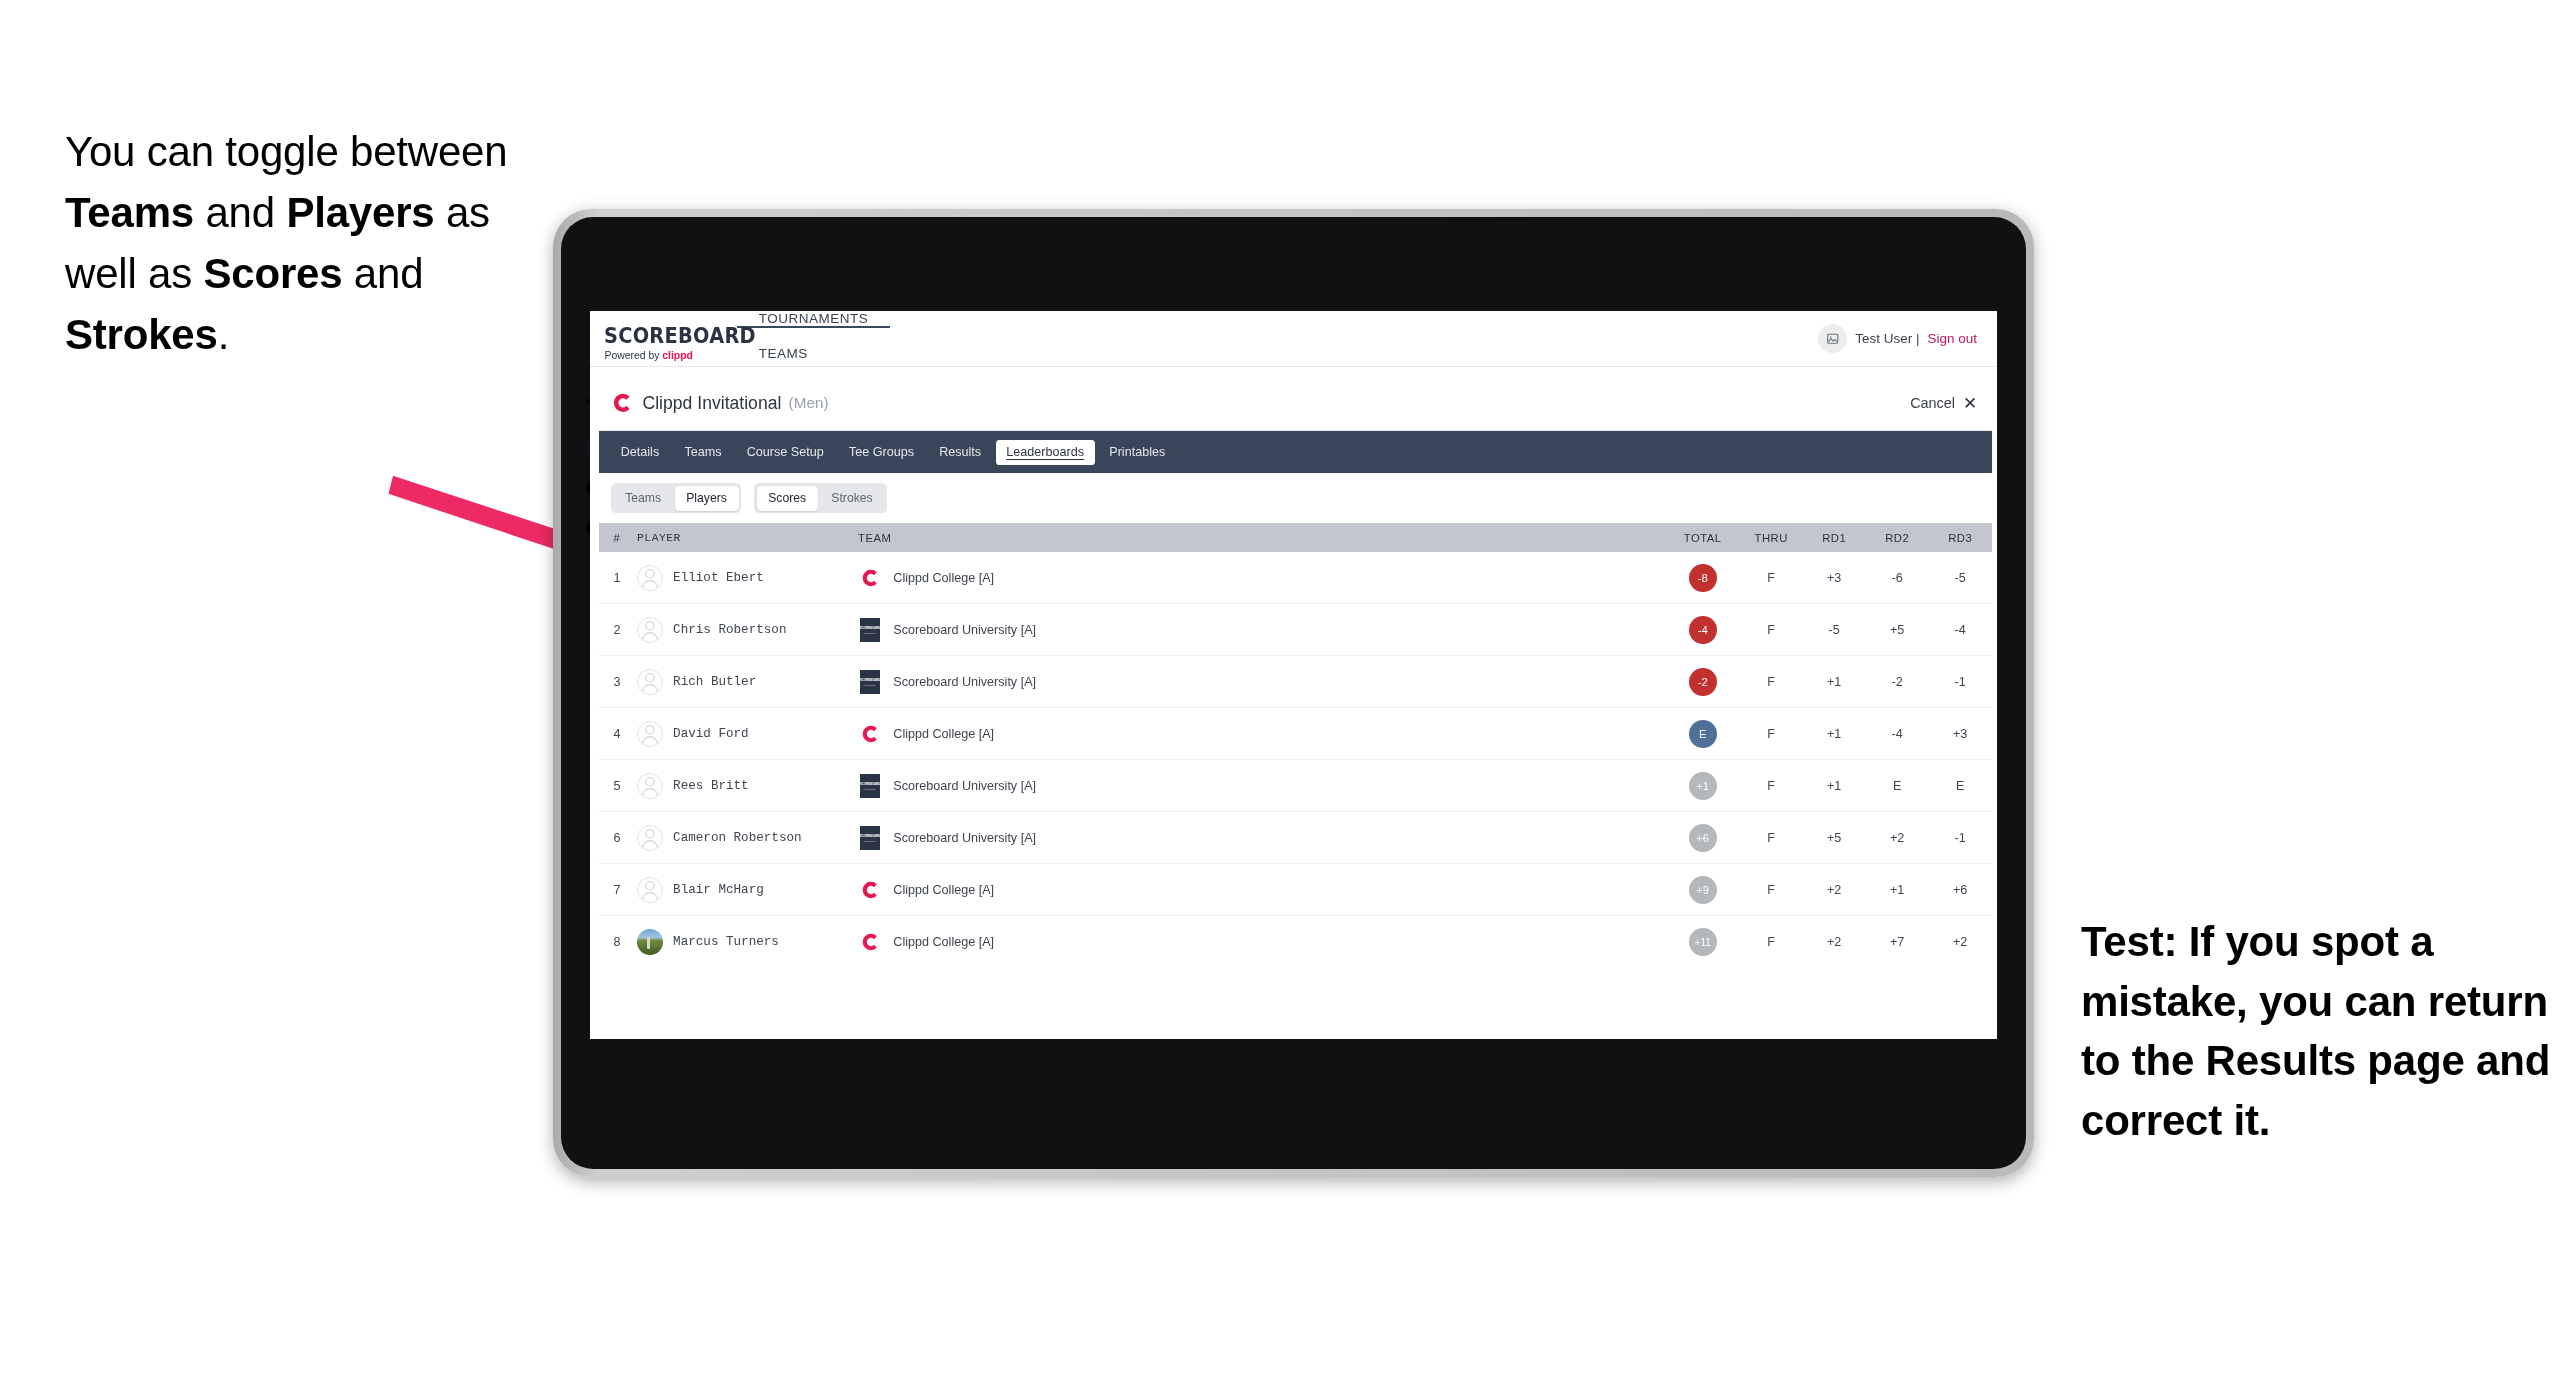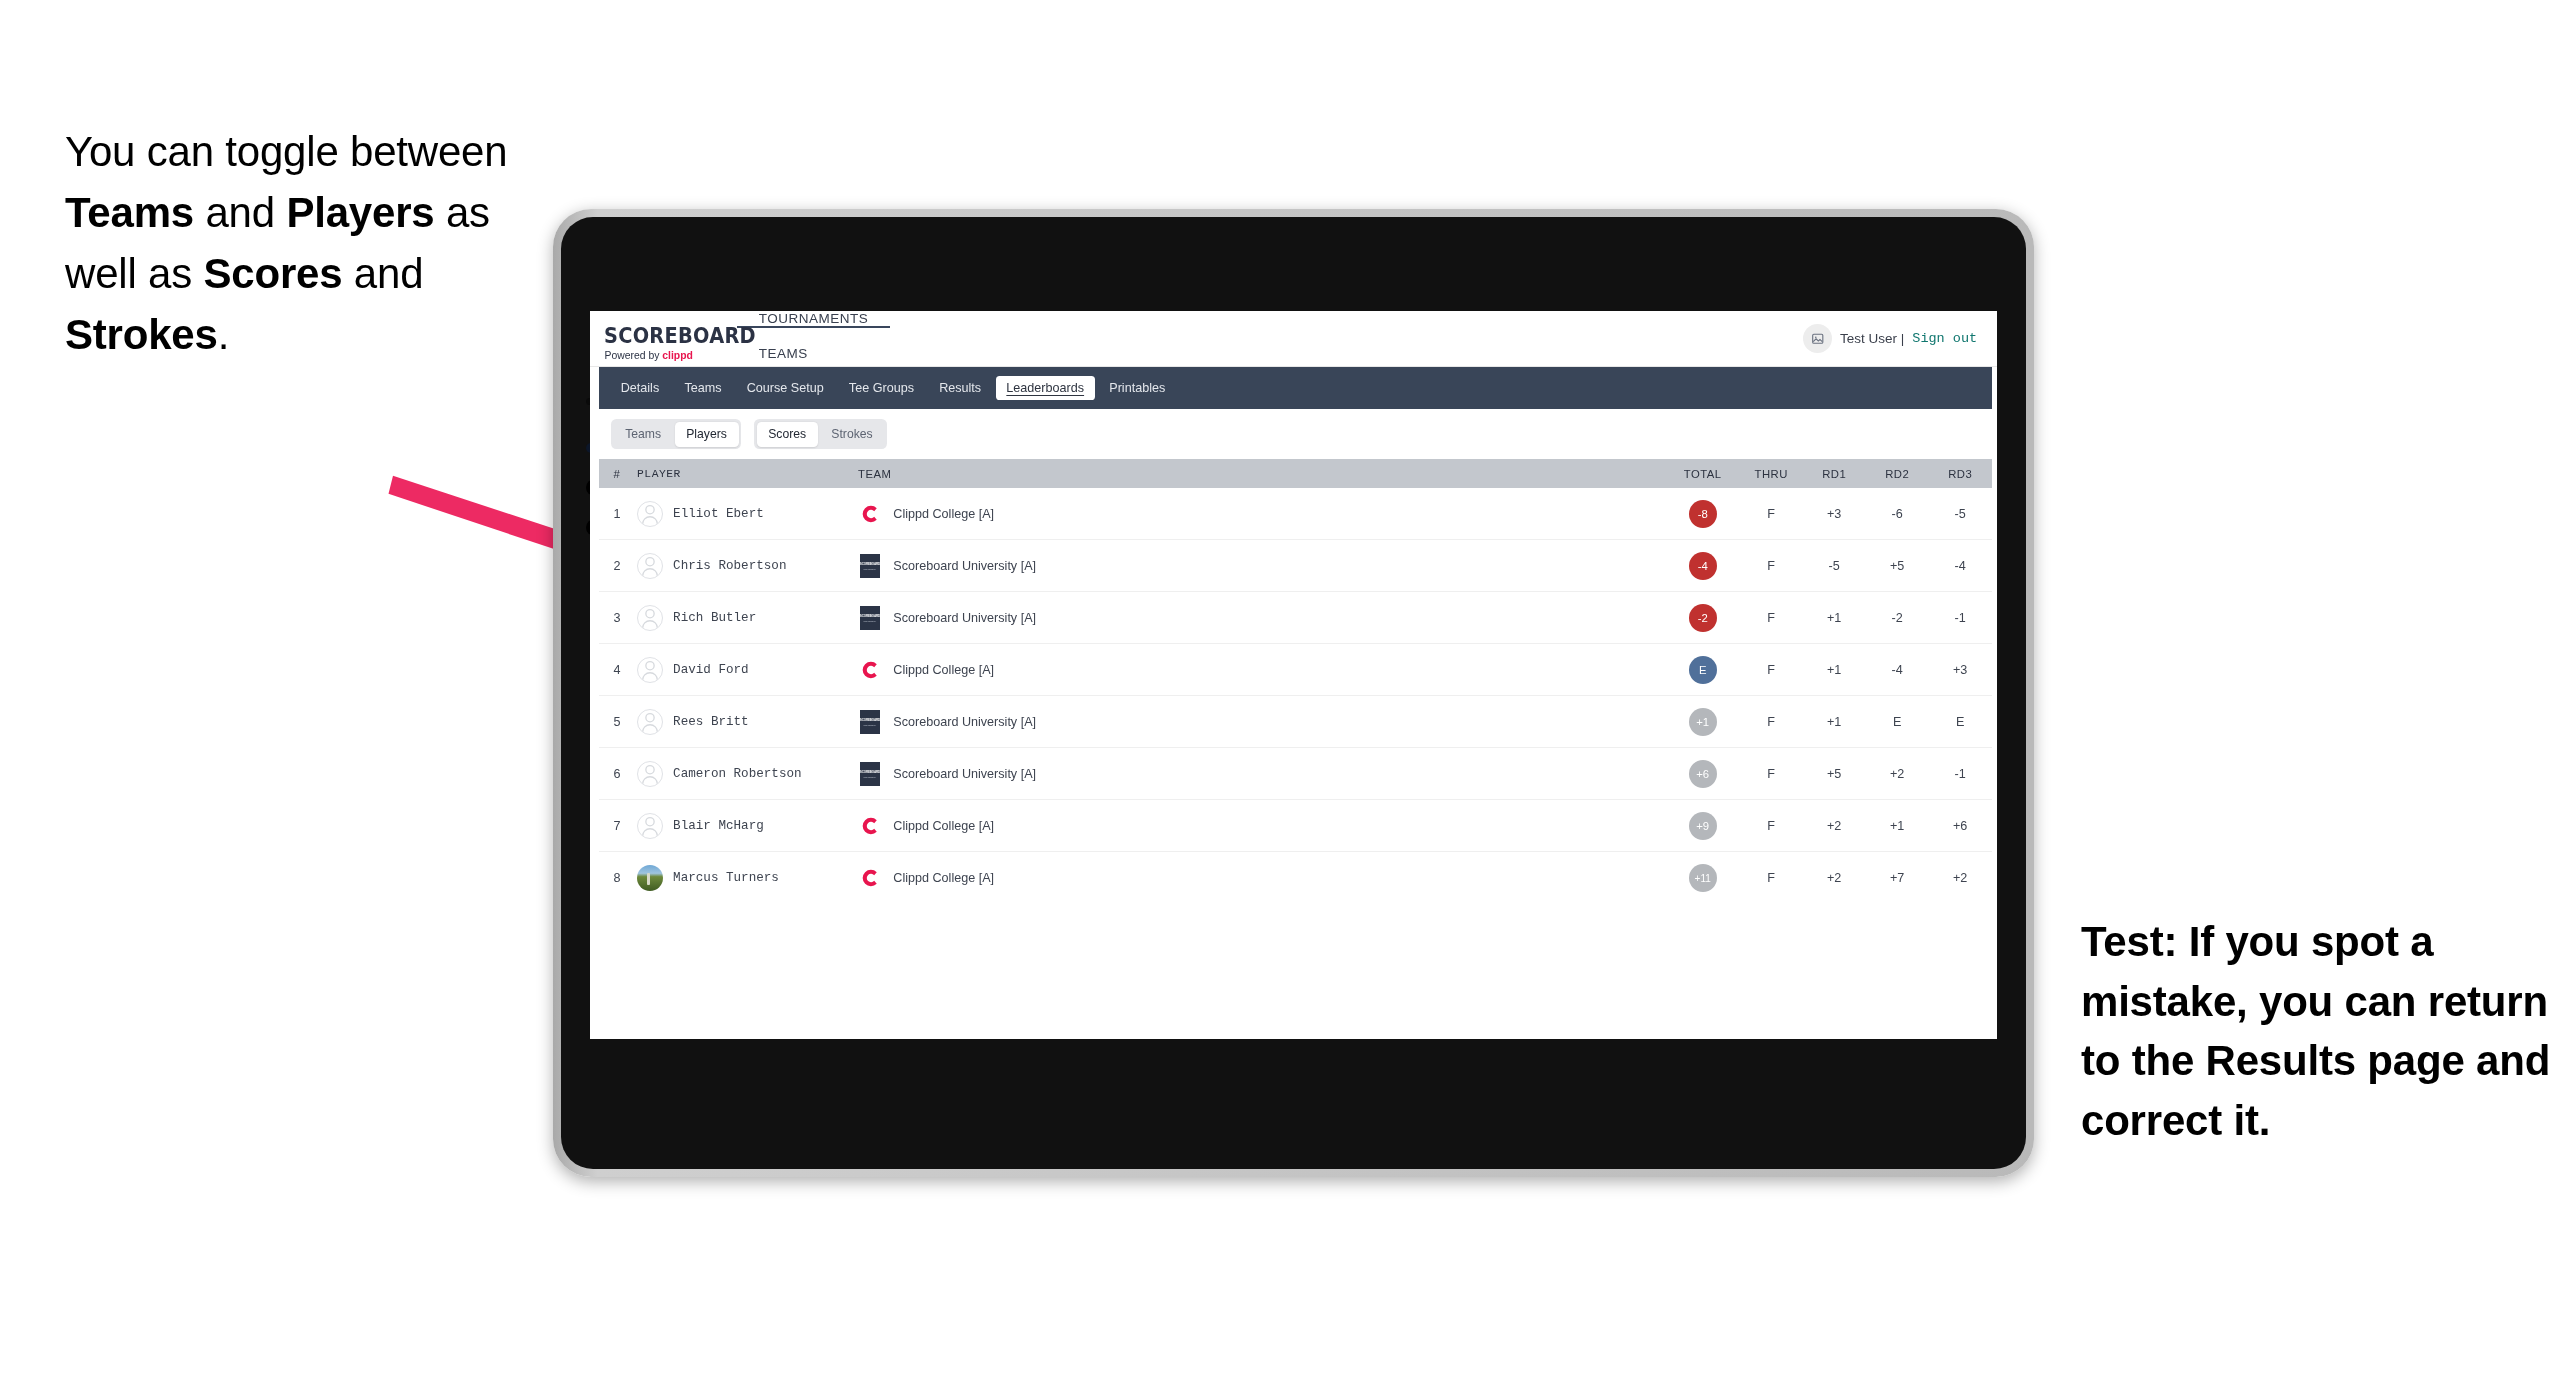--- a/index.html
+++ b/index.html
@@ -144,21 +144,21 @@
     padding-right: 20px;
     gap: 8px;
   }
   .avatar-btn {
     width: 29px; height: 29px;
     border-radius: 50%;
     background: #ededed;
     display: flex; align-items: center; justify-content: center;
   }
   .user-text { font-size: 13.5px; color: #3a3f4b; }
-  .signout { font-size: 13.5px; color: #0f766e; font-family: Liberation Mono, monospace; }
+  .signout { font-size: 13.5px; color: #be185d; }
 
   
   .title-bar {
     background: #ffffff;
     margin: 8.1px 5.4px 0 9px;
     height: 56px;
     display: flex;
     align-items: center;
     padding: 0 14.4px 0 12.6px;
     border-radius: 2.7px 2.7px 0 0;
@@ -360,20 +360,31 @@
               <rect x="3" y="4" width="18" height="16" rx="2" fill="none" stroke="#6b7280" stroke-width="2"></rect>
               <circle cx="8.5" cy="9.5" r="1.4" fill="#6b7280"></circle>
               <path d="M4 17l5-5 4 4 3-2.5 4 3.5" fill="none" stroke="#6b7280" stroke-width="2"></path>
             </svg>
           </div>
           <div class="user-text">Test User |</div>
           <div class="signout">Sign out</div>
         </div>
       </div>
 
+      <div class="title-bar">
+        <svg class="clippd-c" viewBox="0 0 24 26">
+          <path d="M21 5.2A11 11 0 1 0 21 20.8l-3.4-4.2a5.6 5.6 0 1 1 0-7.2z" fill="#E8154E"></path>
+        </svg>
+        <span class="t-name">Clippd Invitational</span>
+        <span class="t-gender">(Men)</span>
+        <div class="cancel-wrap">
+          <span>Cancel</span>
+          <span class="x-glyph">✕</span>
+        </div>
+      </div>
 
       <div class="subnav">
         <div class="subnav-item">Details</div>
         <div class="subnav-item">Teams</div>
         <div class="subnav-item">Course Setup</div>
         <div class="subnav-item">Tee Groups</div>
         <div class="subnav-item">Results</div>
         <div class="subnav-item active">Leaderboards</div>
         <div class="subnav-item">Printables</div>
       </div>

